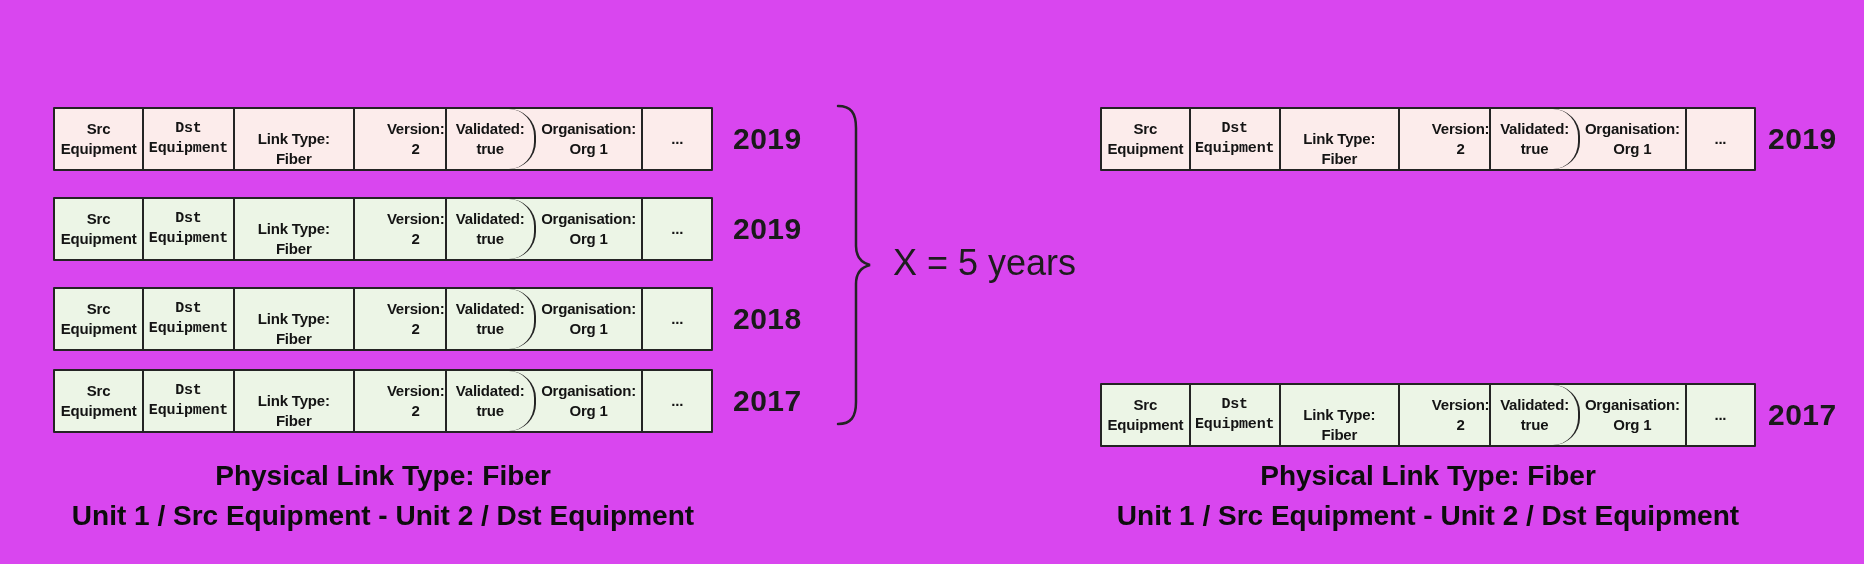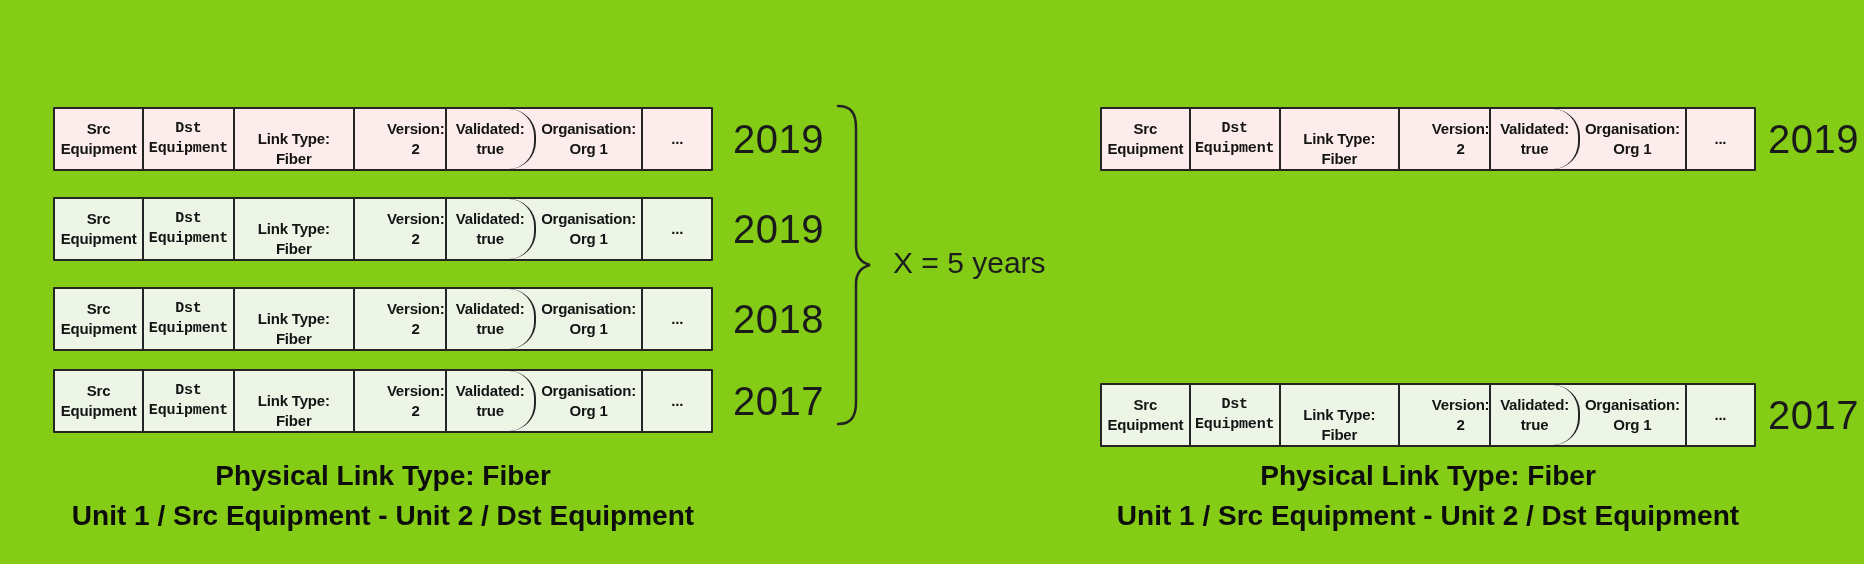--- a/index.html
+++ b/index.html
@@ -1,20 +1,20 @@
 <!DOCTYPE html>
 <html style="--row-pink: #fceceb; --row-green: #ecf5e6; --border: #242424; --ink: #141414;"><head>
 <meta charset="utf-8">
 <style>
   html, body { margin: 0; padding: 0; background: #ffffff; }
   .canvas {
     position: relative;
     width: 1864px;
     height: 564px;
-    background: #84cc16;
+    background: #d946ef;
     font-family: "Liberation Sans", "DejaVu Sans", sans-serif;
     color: var(--ink, #141414);
     overflow: hidden;
   }
   .record-row {
     position: absolute;
     height: 64px;
     display: flex;
     box-sizing: border-box;
     border: 2.5px solid var(--border, #242424);
@@ -42,33 +42,33 @@
   .record-row .cell:nth-child(2) { width: 13.8%; font-family: Liberation Mono, monospace; }
   .record-row .cell:nth-child(3) { width: 18.3%; justify-content: flex-end; }
   .record-row .cell:nth-child(4) { width: 14.0%; padding-left: 32px; }
   .record-row .cell:nth-child(5) { width: 13.6%; border-radius: 27px; }
   .record-row .cell:nth-child(6) { width: 16.4%; }
   .record-row .cell:nth-child(7) { width: 10.3%; }
   .year {
     position: absolute;
     height: 34px;
     line-height: 34px;
-    font-size: 40px;
-    font-weight: 400;
+    font-size: 30px;
+    font-weight: 700;
     letter-spacing: 0.5px;
     color: #1a1a1a;
     white-space: nowrap;
   }
   .annotation-label {
     position: absolute;
     left: 893px;
     top: 246px;
     height: 34px;
     line-height: 34px;
-    font-size: 30px;
+    font-size: 36px;
     font-weight: 400;
     color: #1d1d1d;
     white-space: nowrap;
   }
   .brace {
     position: absolute;
     left: 836px;
     top: 104px;
     width: 36px;
     height: 322px;

